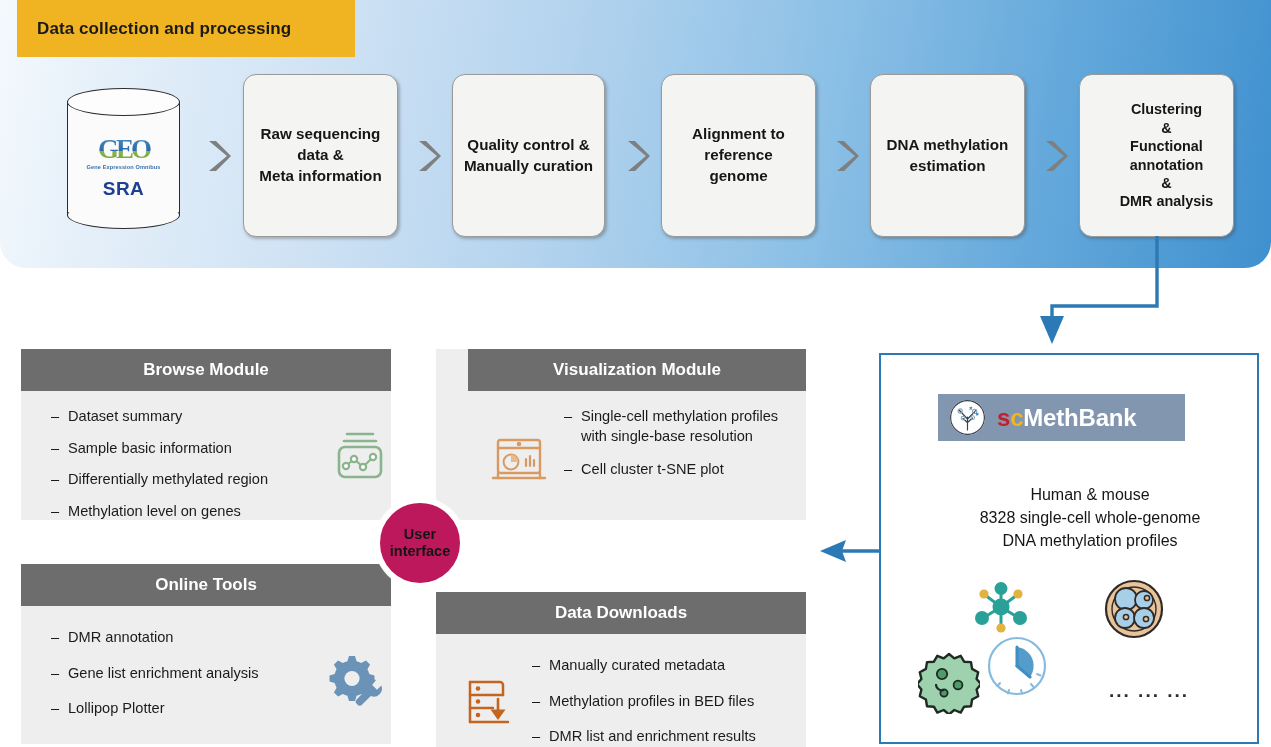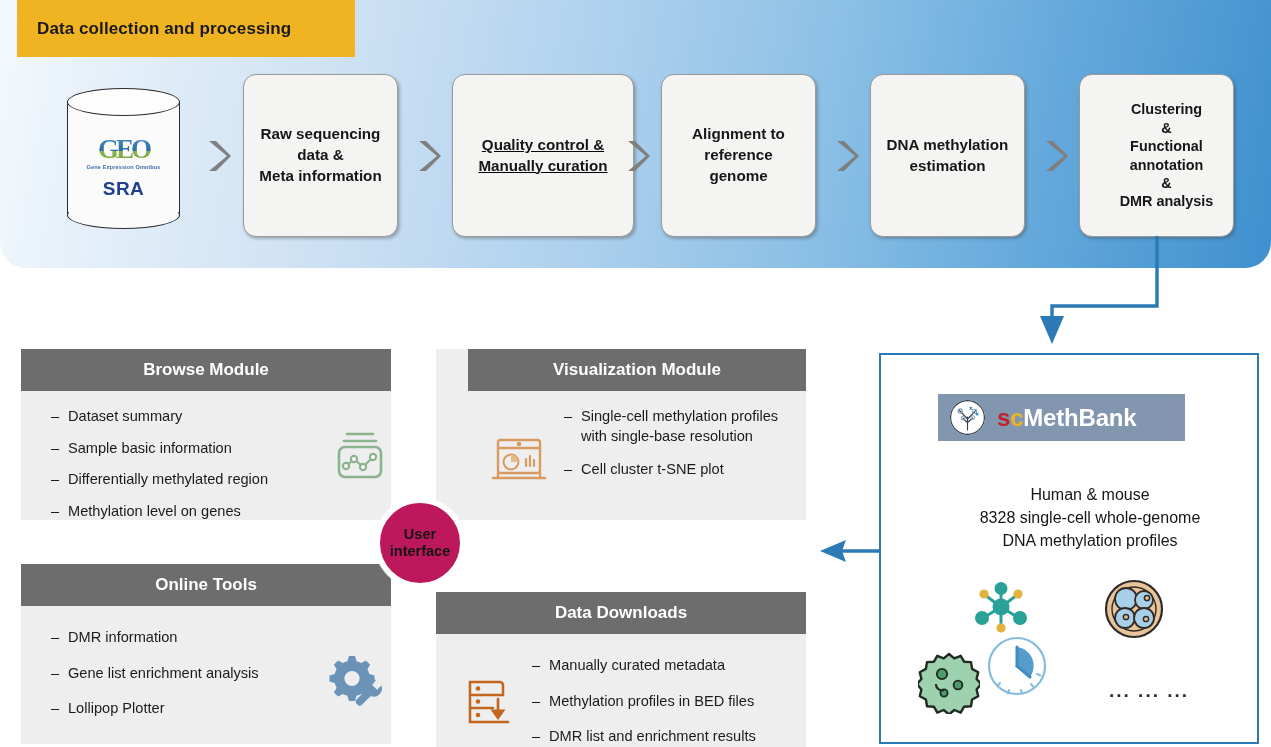--- a/index.html
+++ b/index.html
@@ -289,21 +289,21 @@
       <div class="txt">Raw sequencing
 data &amp;
 Meta information</div>
     </div>
 
     <div class="chev" style="left:417px">
       <svg width="25" height="34" viewBox="0 0 25 34">
           <path d="M2 2 L20 17 L2 32 L9 32 L24 17 L9 2 Z" fill="#7f7f7f"></path>
         </svg>
     </div>
-    <div class="stage-box b2" style="left:452px; width:182px;text-decoration:underline;">
+    <div class="stage-box b2" style="left:452px; width:153px;">
       <div class="txt">Quality control &amp;
 Manually curation</div>
     </div>
 
     <div class="chev" style="left:626px">
       <svg width="25" height="34" viewBox="0 0 25 34">
           <path d="M2 2 L20 17 L2 32 L9 32 L24 17 L9 2 Z" fill="#7f7f7f"></path>
         </svg>
     </div>
     <div class="stage-box b3" style="left:661px; width:155px;">
@@ -421,21 +421,21 @@
       </ul>
     </div>
   </div>
 
   <div class="panel" style="left:21px; top:564px; width:370px; height:180px;">
     <div class="panel-head">Online Tools</div>
     <div class="panel-body">
       <ul class="bullets" style="left:30px; top:22px; width:280px;">
         <li style="margin-bottom:16px">
             <span class="dash">–</span>
-            <span class="txt">DMR information</span>
+            <span class="txt">DMR annotation</span>
           </li>
         <li style="margin-bottom:16px">
             <span class="dash">–</span>
             <span class="txt">Gene list enrichment analysis</span>
           </li>
         <li>
             <span class="dash">–</span>
             <span class="txt">Lollipop Plotter</span>
           </li>
       </ul>

